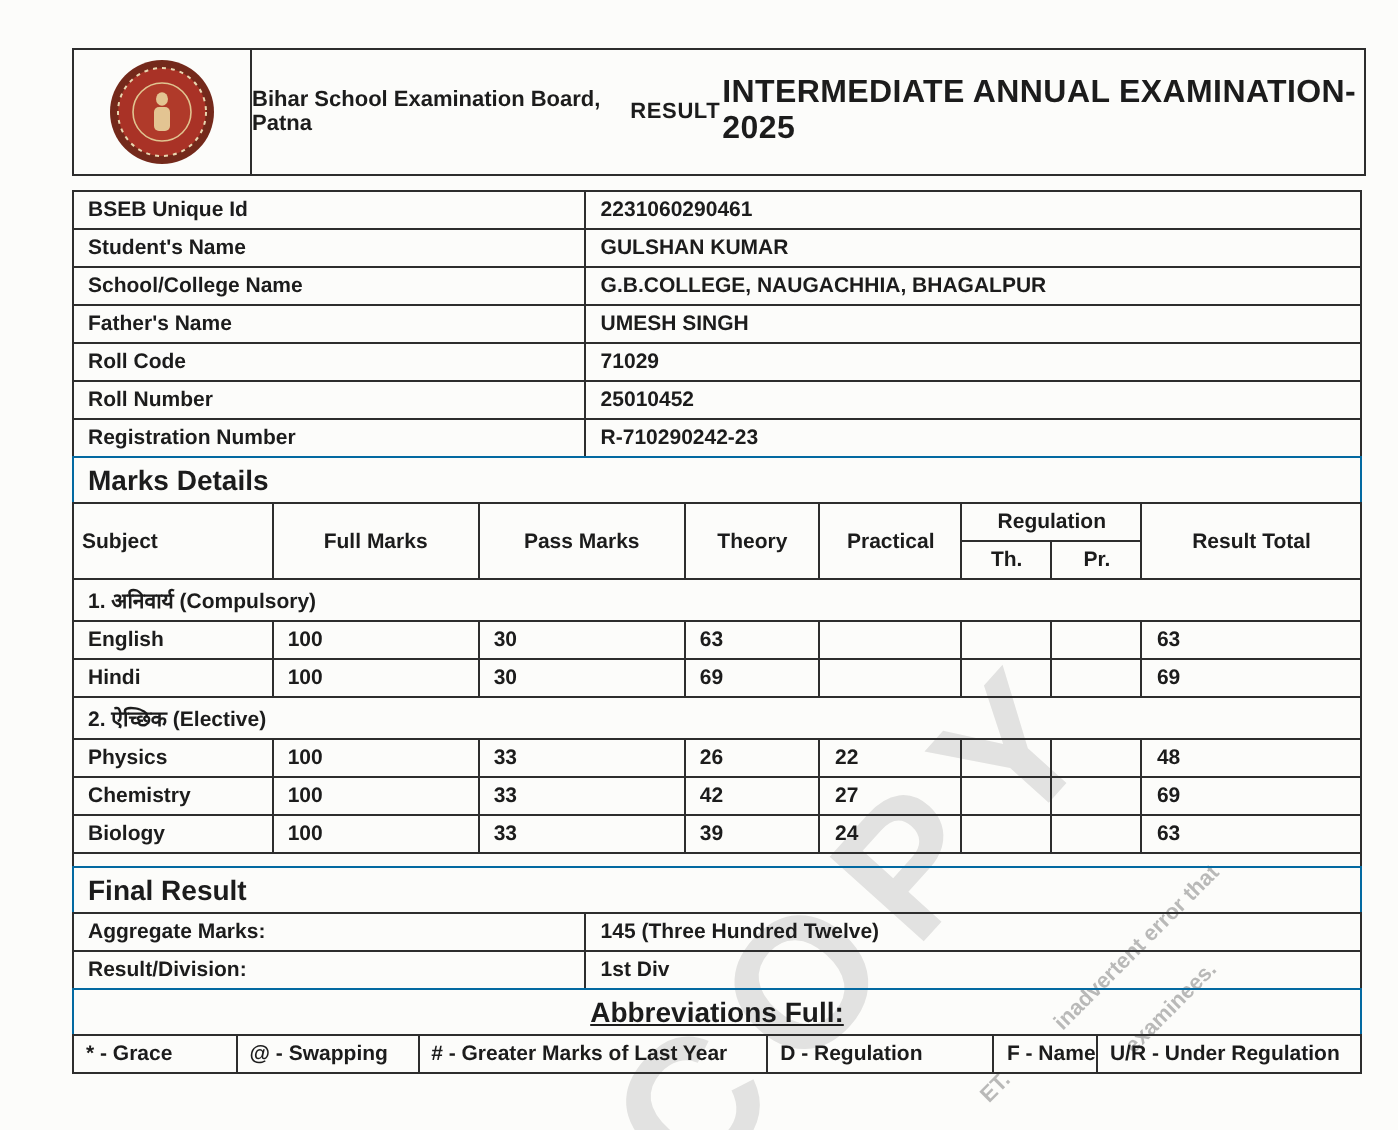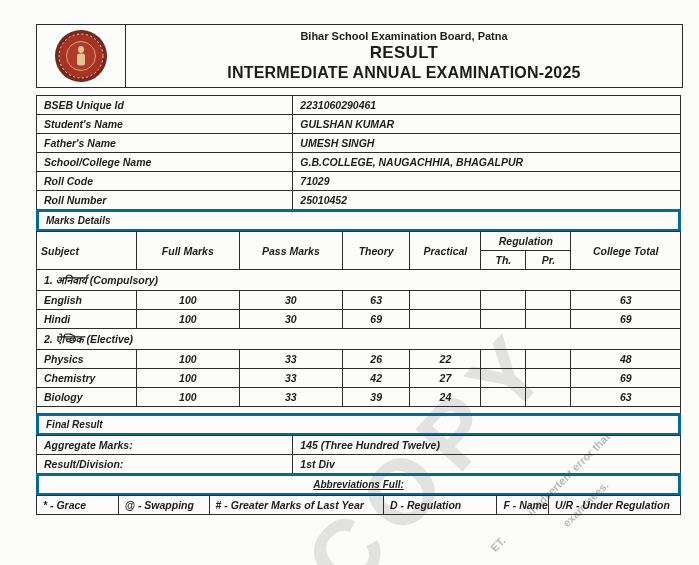--- a/index.html
+++ b/index.html
@@ -20,40 +20,40 @@
   }
   .wm-f1{left:513px;top:468px;}
   .wm-f2{left:556px;top:498px;}
   .wm-f3{left:490px;top:538px;}
   
   .header-box{
     position:absolute;left:36px;top:24px;width:645px;height:62px;
     border:1px solid #2d2d2d;display:flex;z-index:1;
   }
   .logo-cell{width:88px;border-right:1px solid #2d2d2d;display:flex;align-items:center;justify-content:center;}
-  .title-cell{flex:1;display:flex;flex-direction:column;align-items:center;justify-content:center;gap:1px;}
+  .title-cell{flex:1;display:flex;flex-direction:row;align-items:center;justify-content:center;gap:1px;}
   .org-line{font-size:11px;}
-  .result-line{font-size:17px;letter-spacing:.3px;}
+  .result-line{font-size:11px;letter-spacing:.3px;}
   .exam-line{font-size:16px;letter-spacing:.2px;}
   
-  .stack{position:absolute;left:36px;top:96px;width:645px;z-index:1;font-style:italic;}
+  .stack{position:absolute;left:36px;top:96px;width:645px;z-index:1;}
   .tbl{width:100%;border-collapse:collapse;table-layout:fixed;margin-top:-1px;}
   .tbl td,.tbl th{
     border:1px solid #2d2d2d;font-size:10.5px;font-weight:bold;
     padding:3px 7px;white-space:nowrap;overflow:hidden;text-align:left;
   }
   .info-tbl td{height:12px;}
   .band{
-    border:3px solid #0369a1;margin-top:-1px;font-size:10px;
+    border:1px solid #0369a1;margin-top:-1px;font-size:14px;
     padding:3px 7px;background:transparent;
   }
   .band.center{text-align:center;}
   .band.center span{text-decoration:underline;}
   .marks-tbl th{text-align:center;padding:3px 4px;}
-  .marks-tbl td.num{text-align:center;}
+  .marks-tbl td.num{text-align:left;}
   .marks-tbl tr.group-row td{text-align:left;margin-left:36px;}
   .spacer-band{border:1px solid #2d2d2d;margin-top:-1px;height:6px;}
   .abbr-tbl td{padding:3px 6px;}
 </style>
 </head>
 <body>
 
 <div class="page">
 
   <div class="wm-copy">COPY</div>
@@ -88,34 +88,38 @@
       <tbody>
         <tr>
           <td>BSEB Unique Id</td>
           <td>2231060290461</td>
         </tr>
         <tr>
           <td>Student's Name</td>
           <td>GULSHAN KUMAR</td>
         </tr>
         <tr>
+          <td>School/College Name</td>
+          <td>G.B.COLLEGE, NAUGACHHIA, BHAGALPUR</td>
+        </tr>
+        <tr>
           <td>Father's Name</td>
           <td>UMESH SINGH</td>
         </tr>
         <tr>
-          <td>School/College Name</td>
-          <td>G.B.COLLEGE, NAUGACHHIA, BHAGALPUR</td>
-        </tr>
-        <tr>
           <td>Roll Code</td>
           <td>71029</td>
         </tr>
         <tr>
           <td>Roll Number</td>
           <td>25010452</td>
+        </tr>
+        <tr>
+          <td>Registration Number</td>
+          <td>R-710290242-23</td>
         </tr>
       </tbody>
     </table>
 
     <div class="band">Marks Details</div>
 
     <table class="tbl marks-tbl">
       <colgroup>
         <col style="width:15.5%">
           <col style="width:16%">
@@ -127,21 +131,21 @@
           <col style="width:17%">
       </colgroup>
       <thead>
         <tr>
           <th rowspan="2" style="text-align:left">Subject</th>
           <th rowspan="2">Full Marks</th>
           <th rowspan="2">Pass Marks</th>
           <th rowspan="2">Theory</th>
           <th rowspan="2">Practical</th>
           <th colspan="2">Regulation</th>
-          <th rowspan="2">College Total</th>
+          <th rowspan="2">Result Total</th>
         </tr>
         <tr>
           <th>Th.</th>
           <th>Pr.</th>
         </tr>
       </thead>
       <tbody>
         <tr class="group-row">
           <td colspan="8">1. अनिवार्य (Compulsory)</td>
         </tr>

